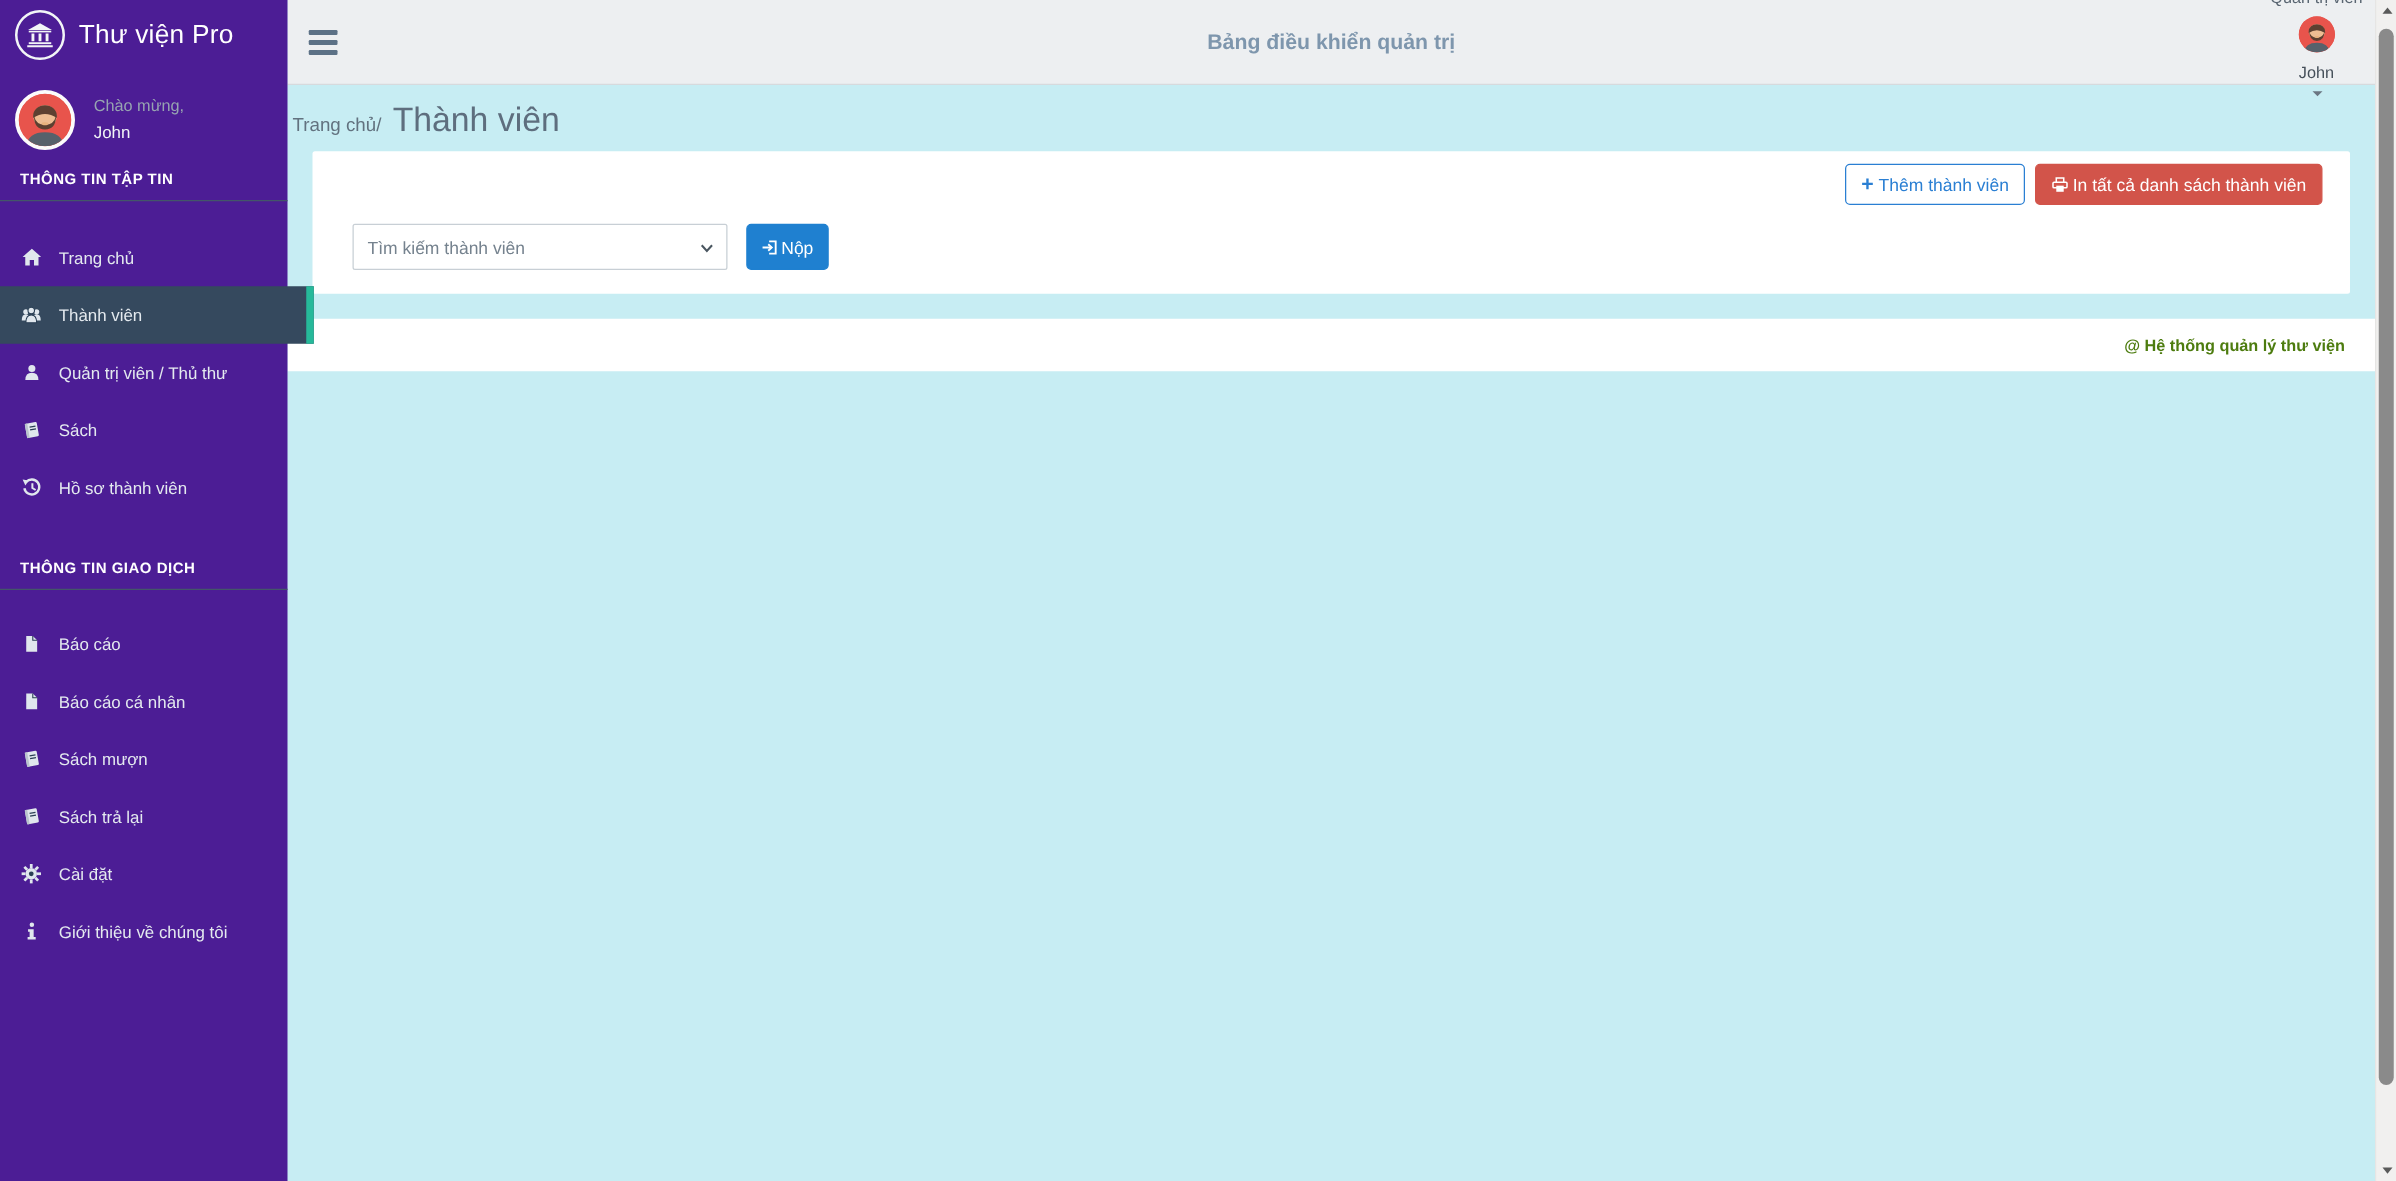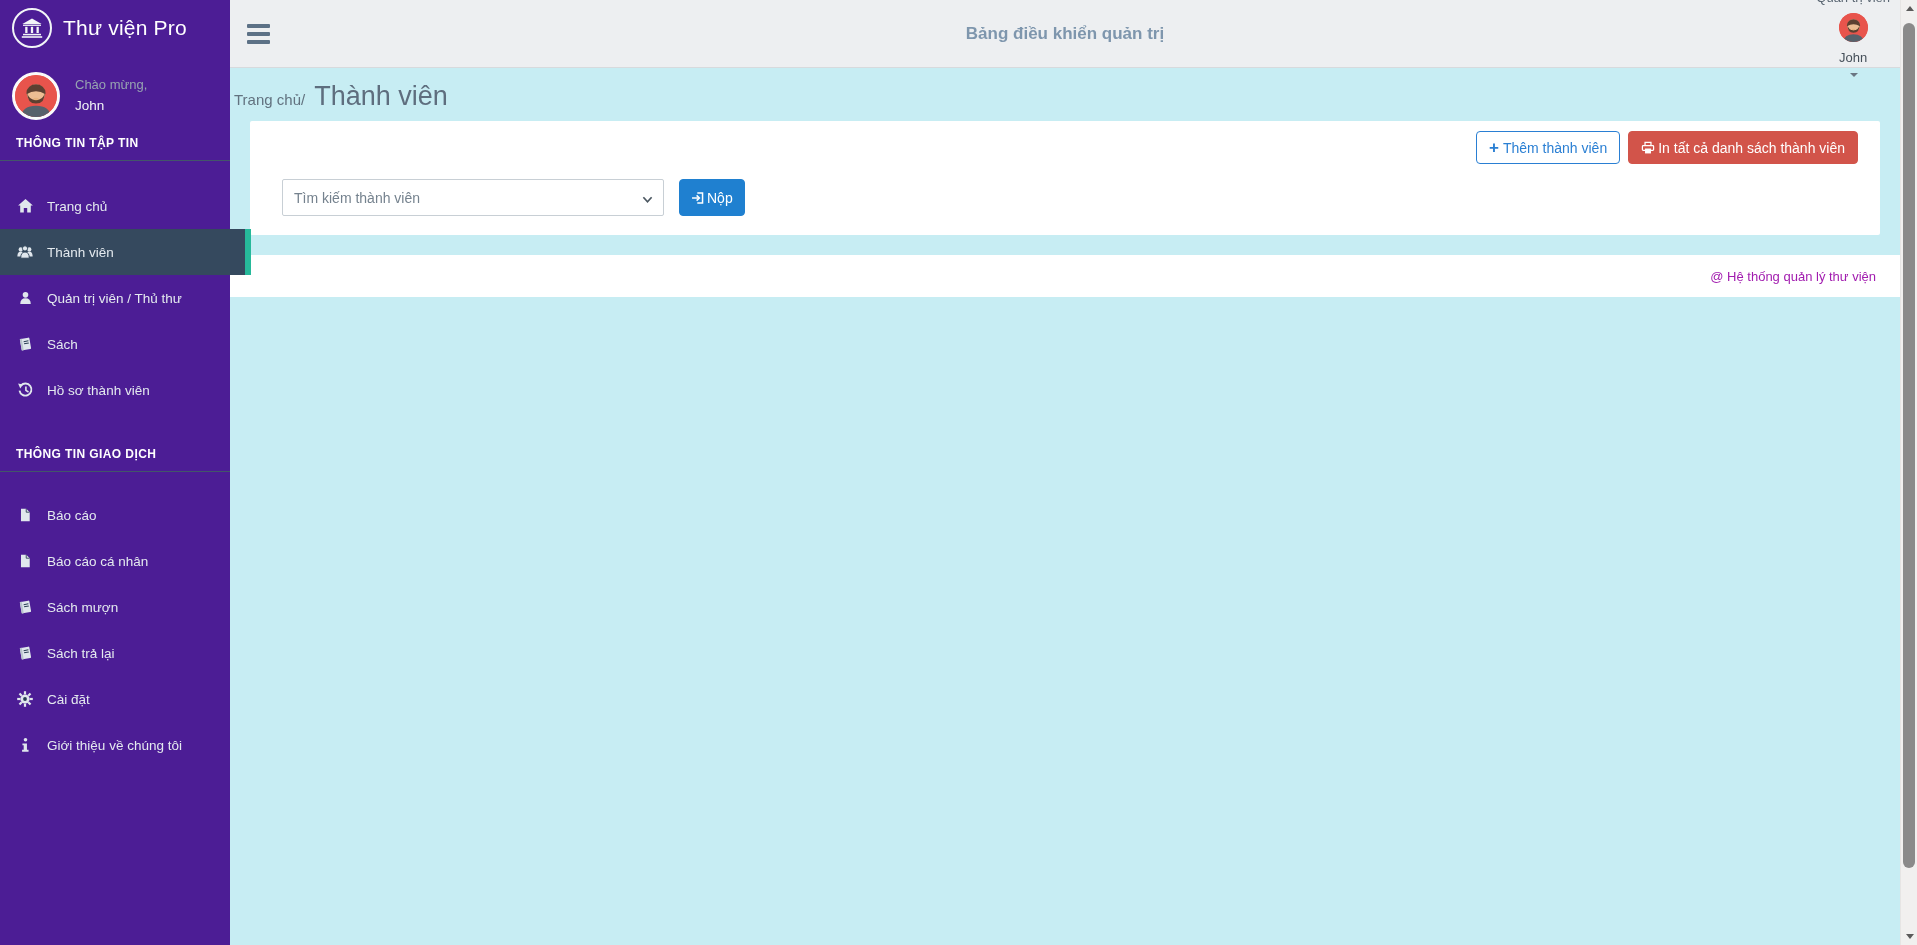--- a/index.html
+++ b/index.html
@@ -87,40 +87,40 @@
   }
   .card-buttons { display:flex; justify-content:flex-end; gap:8px; }
   .btn { height:33px; display:inline-flex; align-items:center; gap:3px;
          border-radius:4px; font-size:14px; padding:0 12px; cursor:pointer;
          font-family:inherit; }
   .btn-add { background:#fff; border:1px solid #2a7fd3; color:#2a7fd3; }
   .btn-add .plus { font-size:17px; font-weight:bold; line-height:1; margin-right:1px; }
   .btn-print { background:#d2544a; border:1px solid #d2544a; color:#fff; }
 
   .search-row { margin-top:15px; display:flex; align-items:center; gap:15px; }
-  .select-wrap { position:relative; width:382px; height:37px; }
+  .select-wrap { position:relative; width:300px; height:37px; }
   .select-wrap select {
     appearance:none; -webkit-appearance:none; width:100%; height:100%;
     border:1px solid #c8cfd5; border-radius:2px; background:#fff;
     font-size:14px; color:#75828e; padding:0 30px 0 11px;
     font-family:inherit; cursor:pointer;
   }
   .select-chevron { position:absolute; right:11px; top:12px; pointer-events:none; }
   .btn-submit {
     height:37px; background:#1f80d0; border:1px solid #1f80d0; color:#fff;
     border-radius:4px; font-size:14px; padding:0 11px;
     display:inline-flex; align-items:center; gap:2px; cursor:pointer;
     font-family:inherit;
   }
 
   .footer-band {
     margin-top:20px; background:#fff; height:42px;
     display:flex; align-items:center; justify-content:flex-end; padding-right:24px;
   }
-  .footer-text { font-size:13px; color:#a21caf; }
+  .footer-text { font-size:13px; color:#4d7c0f;font-weight:bold; }
 
   
   .scrollbar {
     position:absolute; right:0; top:0; width:17px; height:100%;
     background:#f1f0ef; border-left:1px solid #e6e5e4; z-index:30;
   }
   .sb-arrow { position:absolute; left:0; width:17px; height:17px;
               display:flex; align-items:center; justify-content:center; cursor:pointer; }
   .sb-arrow.up { top:0; }
   .sb-arrow.down { bottom:0; }

